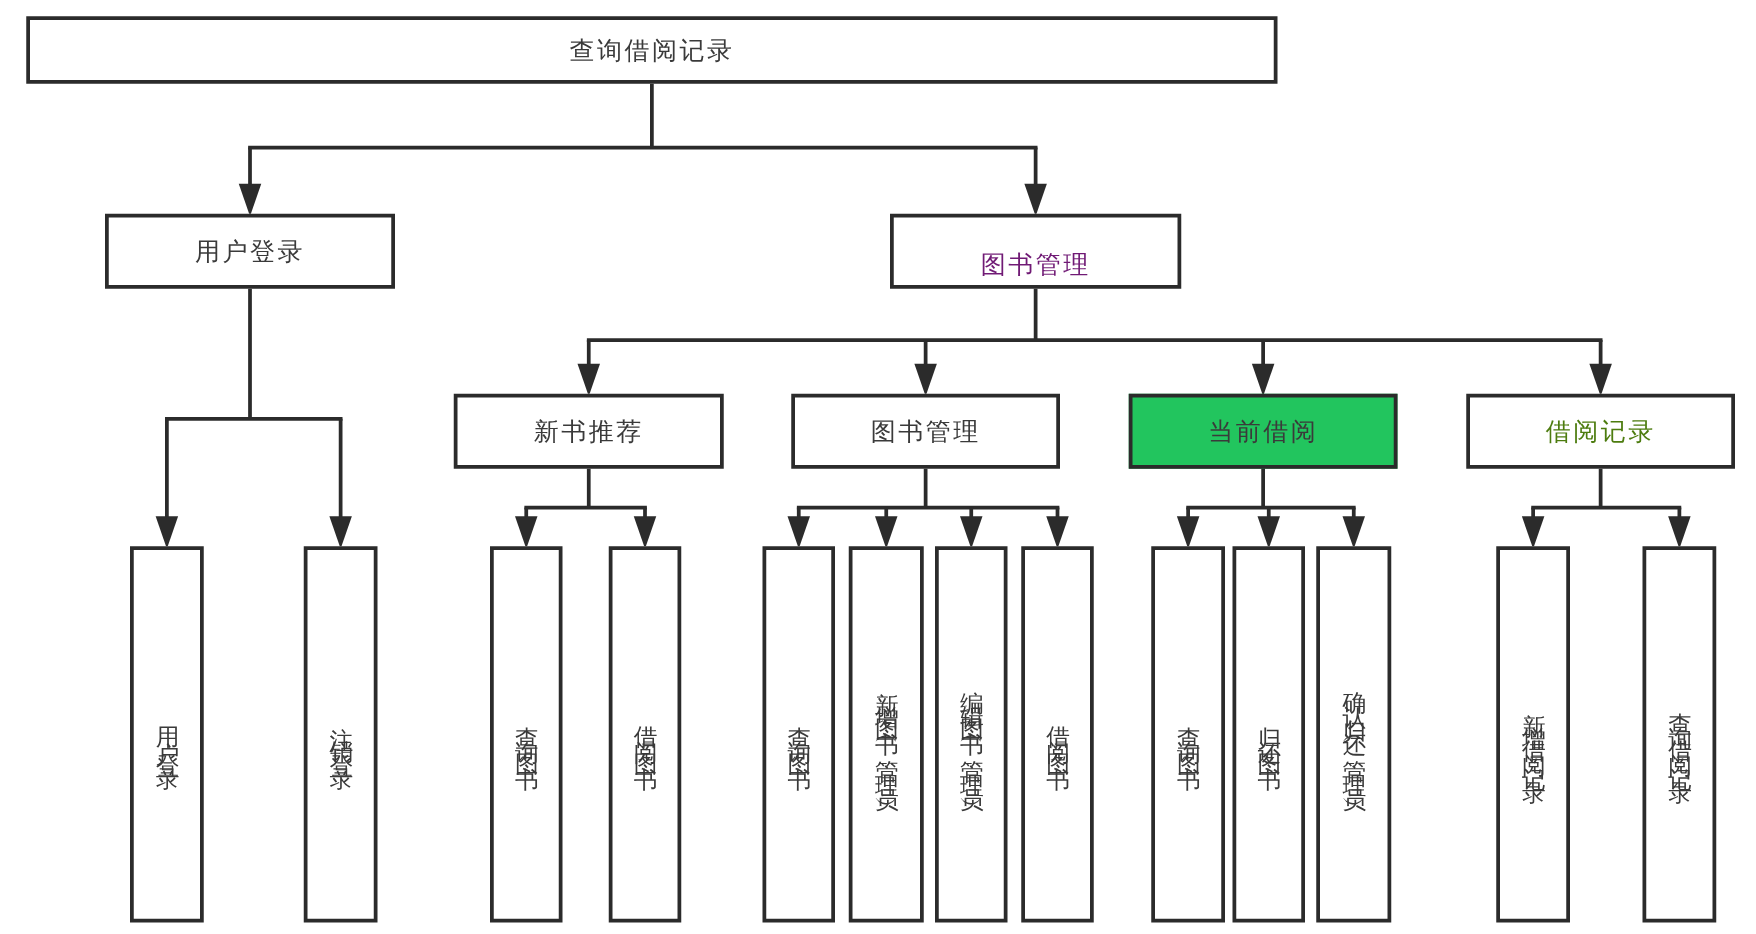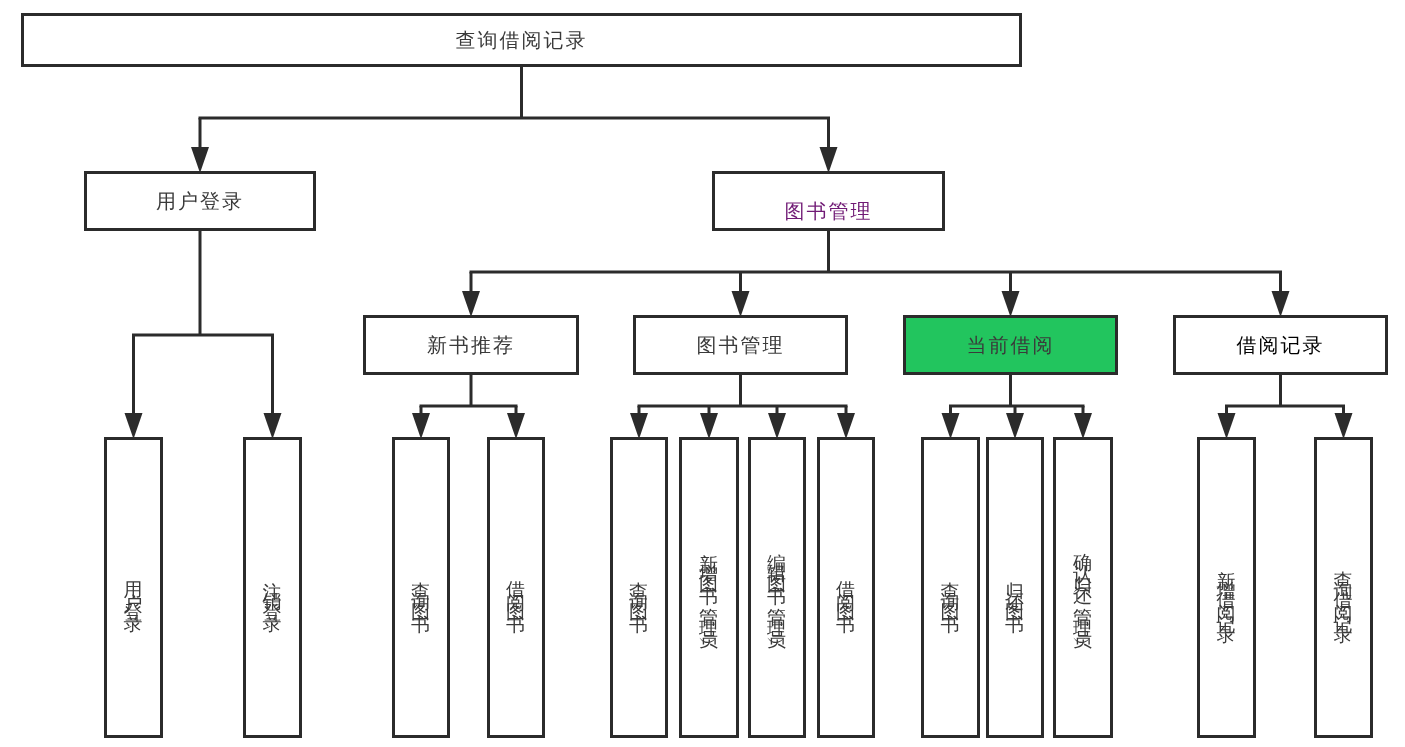--- a/index.html
+++ b/index.html
@@ -127,21 +127,21 @@
       <div class="node h" style="left: 363px; top: 315px; width: 216px; height: 60px; border: 3px solid rgb(43, 43, 43); background: rgb(255, 255, 255);">
         <span class="node-label" style="color: rgb(58, 58, 58);">新书推荐</span>
       </div>
       <div class="node h" style="left: 633px; top: 315px; width: 215px; height: 60px; border: 3px solid rgb(43, 43, 43); background: rgb(255, 255, 255);">
         <span class="node-label" style="color: rgb(58, 58, 58);">图书管理</span>
       </div>
       <div class="node h" style="left: 903px; top: 315px; width: 215px; height: 60px; border: 3px solid rgb(43, 43, 43); background: #22c55e;">
         <span class="node-label" style="color: rgb(58, 58, 58);">当前借阅</span>
       </div>
       <div class="node h" style="left: 1173px; top: 315px; width: 215px; height: 60px; border: 3px solid rgb(43, 43, 43); background: rgb(255, 255, 255);">
-        <span class="node-label" style="color: #000000;">借阅记录</span>
+        <span class="node-label" style="color: #4d7c0f;">借阅记录</span>
       </div>
       <div class="node v" style="left: 104px; top: 437px; width: 59px; height: 301px; border: 3px solid rgb(43, 43, 43); background: rgb(255, 255, 255);">
         <span class="node-label" style="color: rgb(58, 58, 58);">用户登录</span>
       </div>
       <div class="node v" style="left: 243px; top: 437px; width: 59px; height: 301px; border: 3px solid rgb(43, 43, 43); background: rgb(255, 255, 255);">
         <span class="node-label" style="color: rgb(58, 58, 58);">注销登录</span>
       </div>
       <div class="node v" style="left: 392px; top: 437px; width: 58px; height: 301px; border: 3px solid rgb(43, 43, 43); background: rgb(255, 255, 255);">
         <span class="node-label" style="color: rgb(58, 58, 58);">查询图书</span>
       </div>

